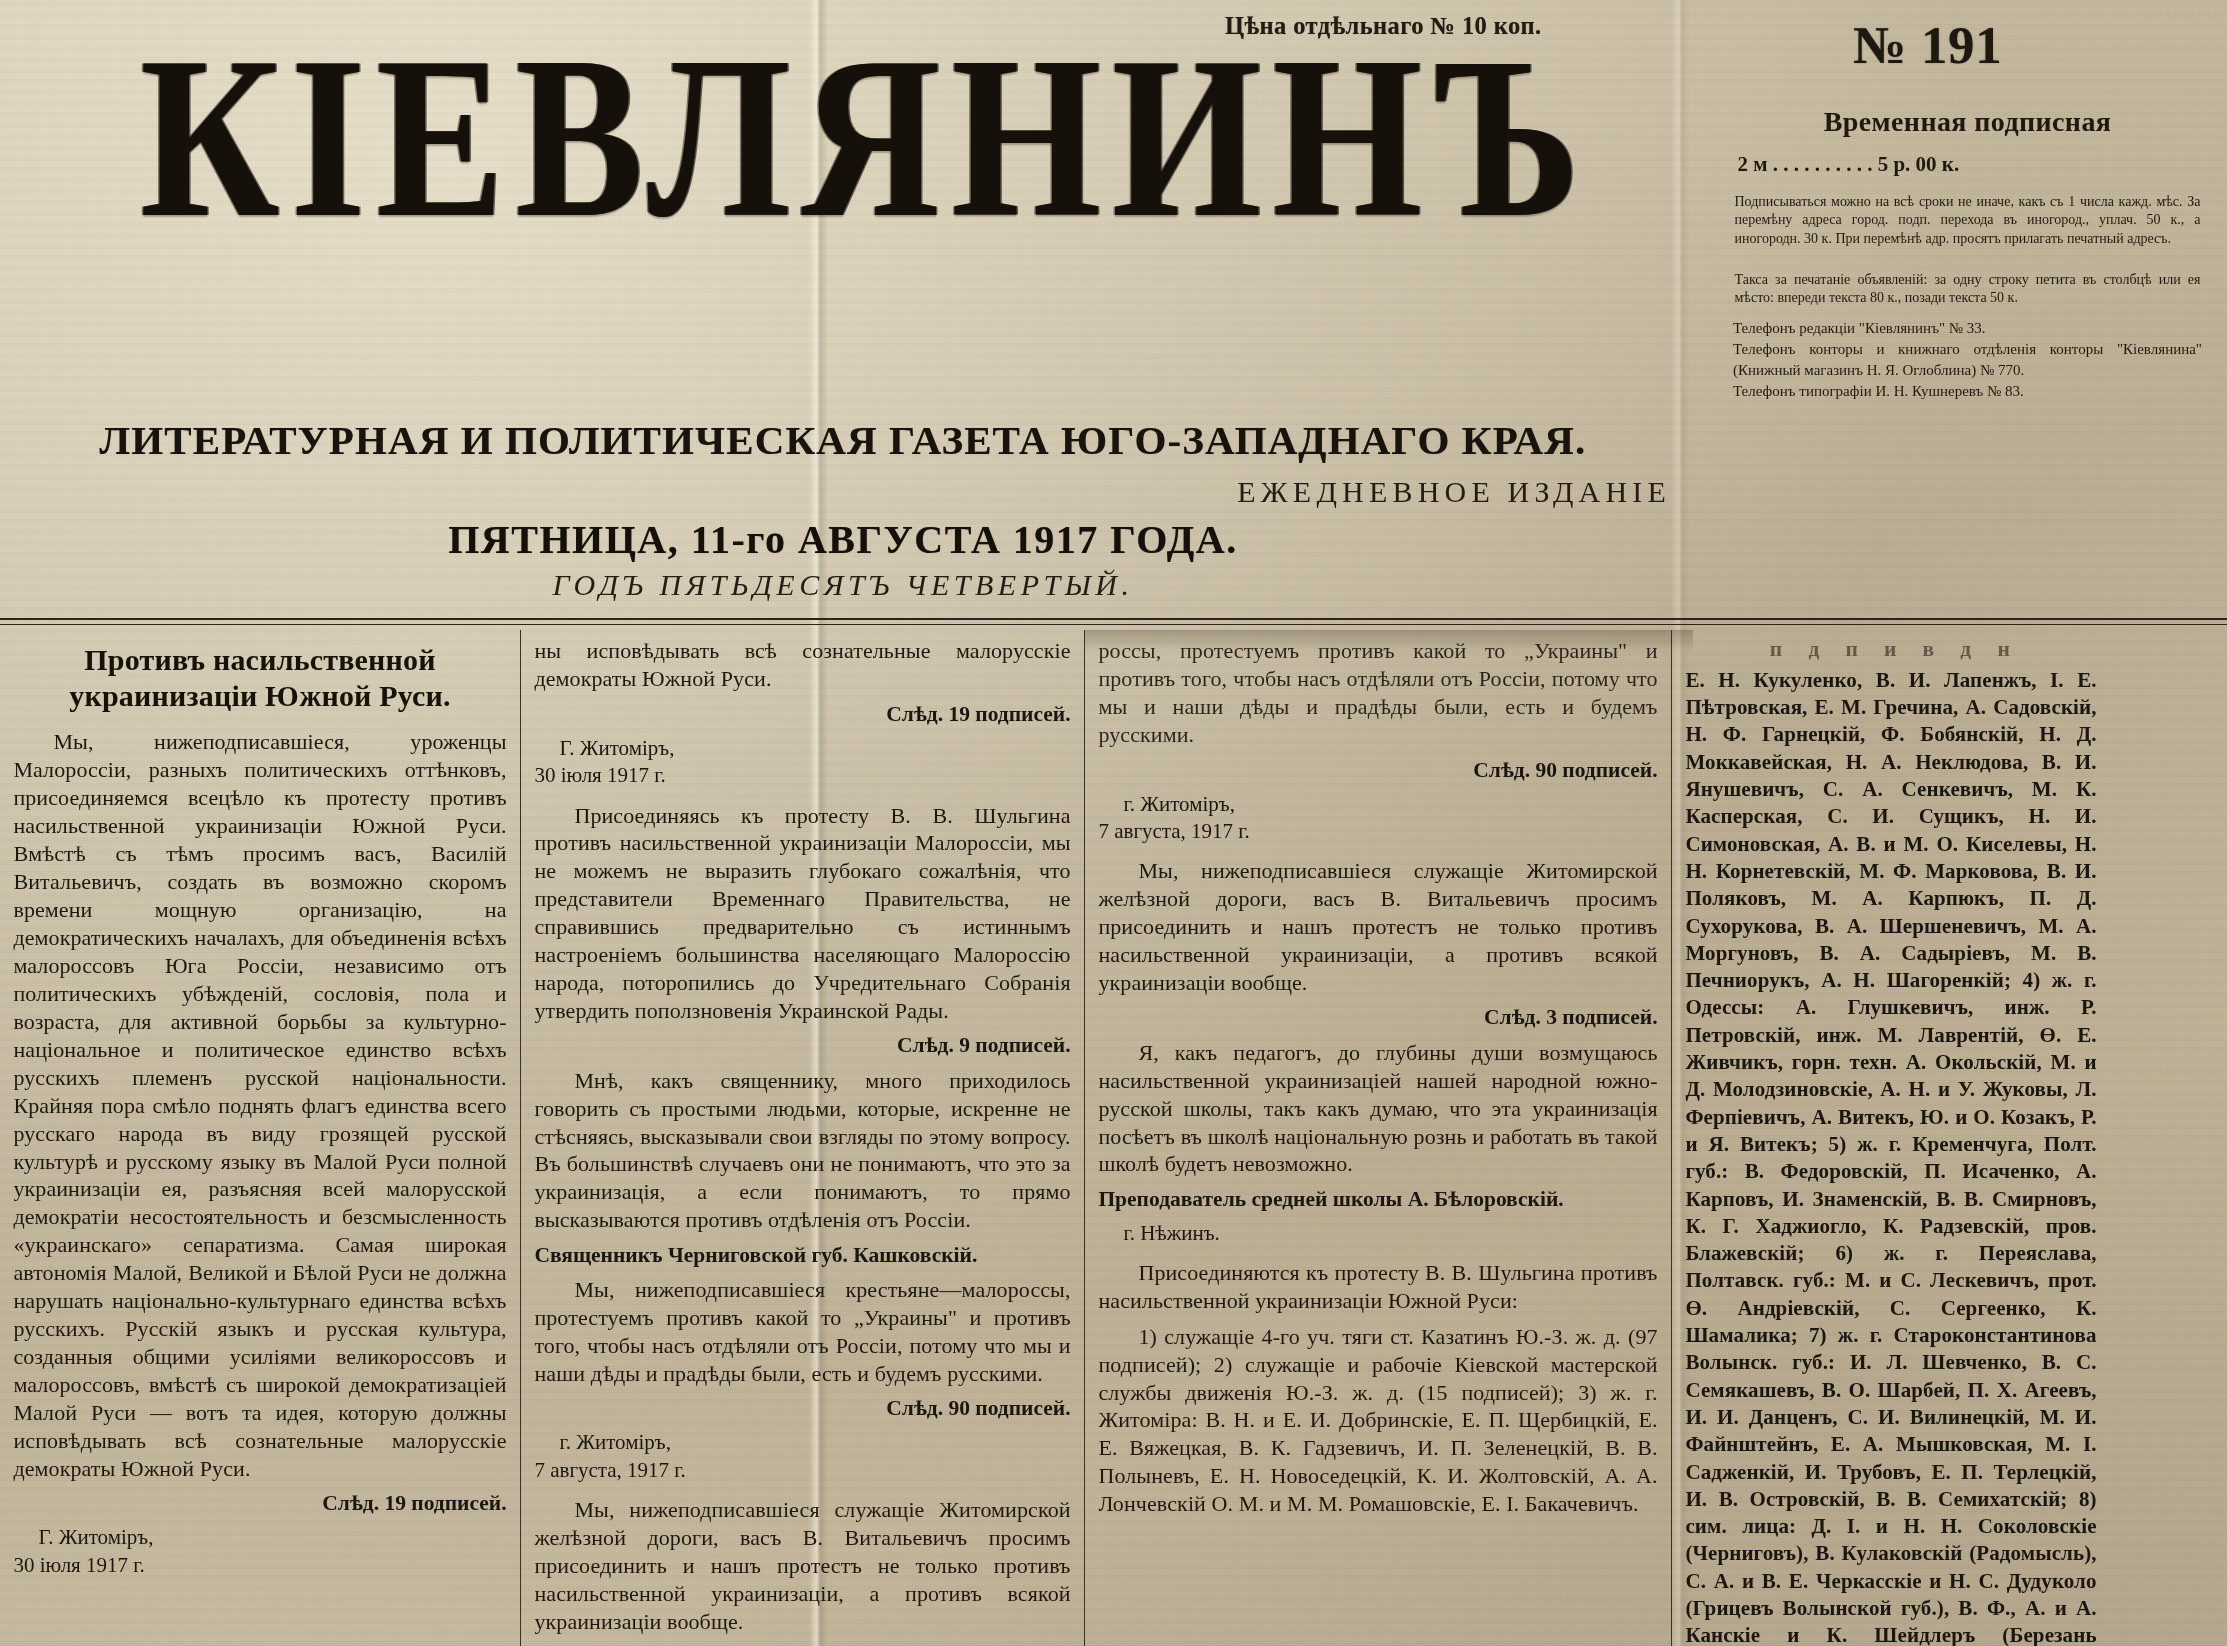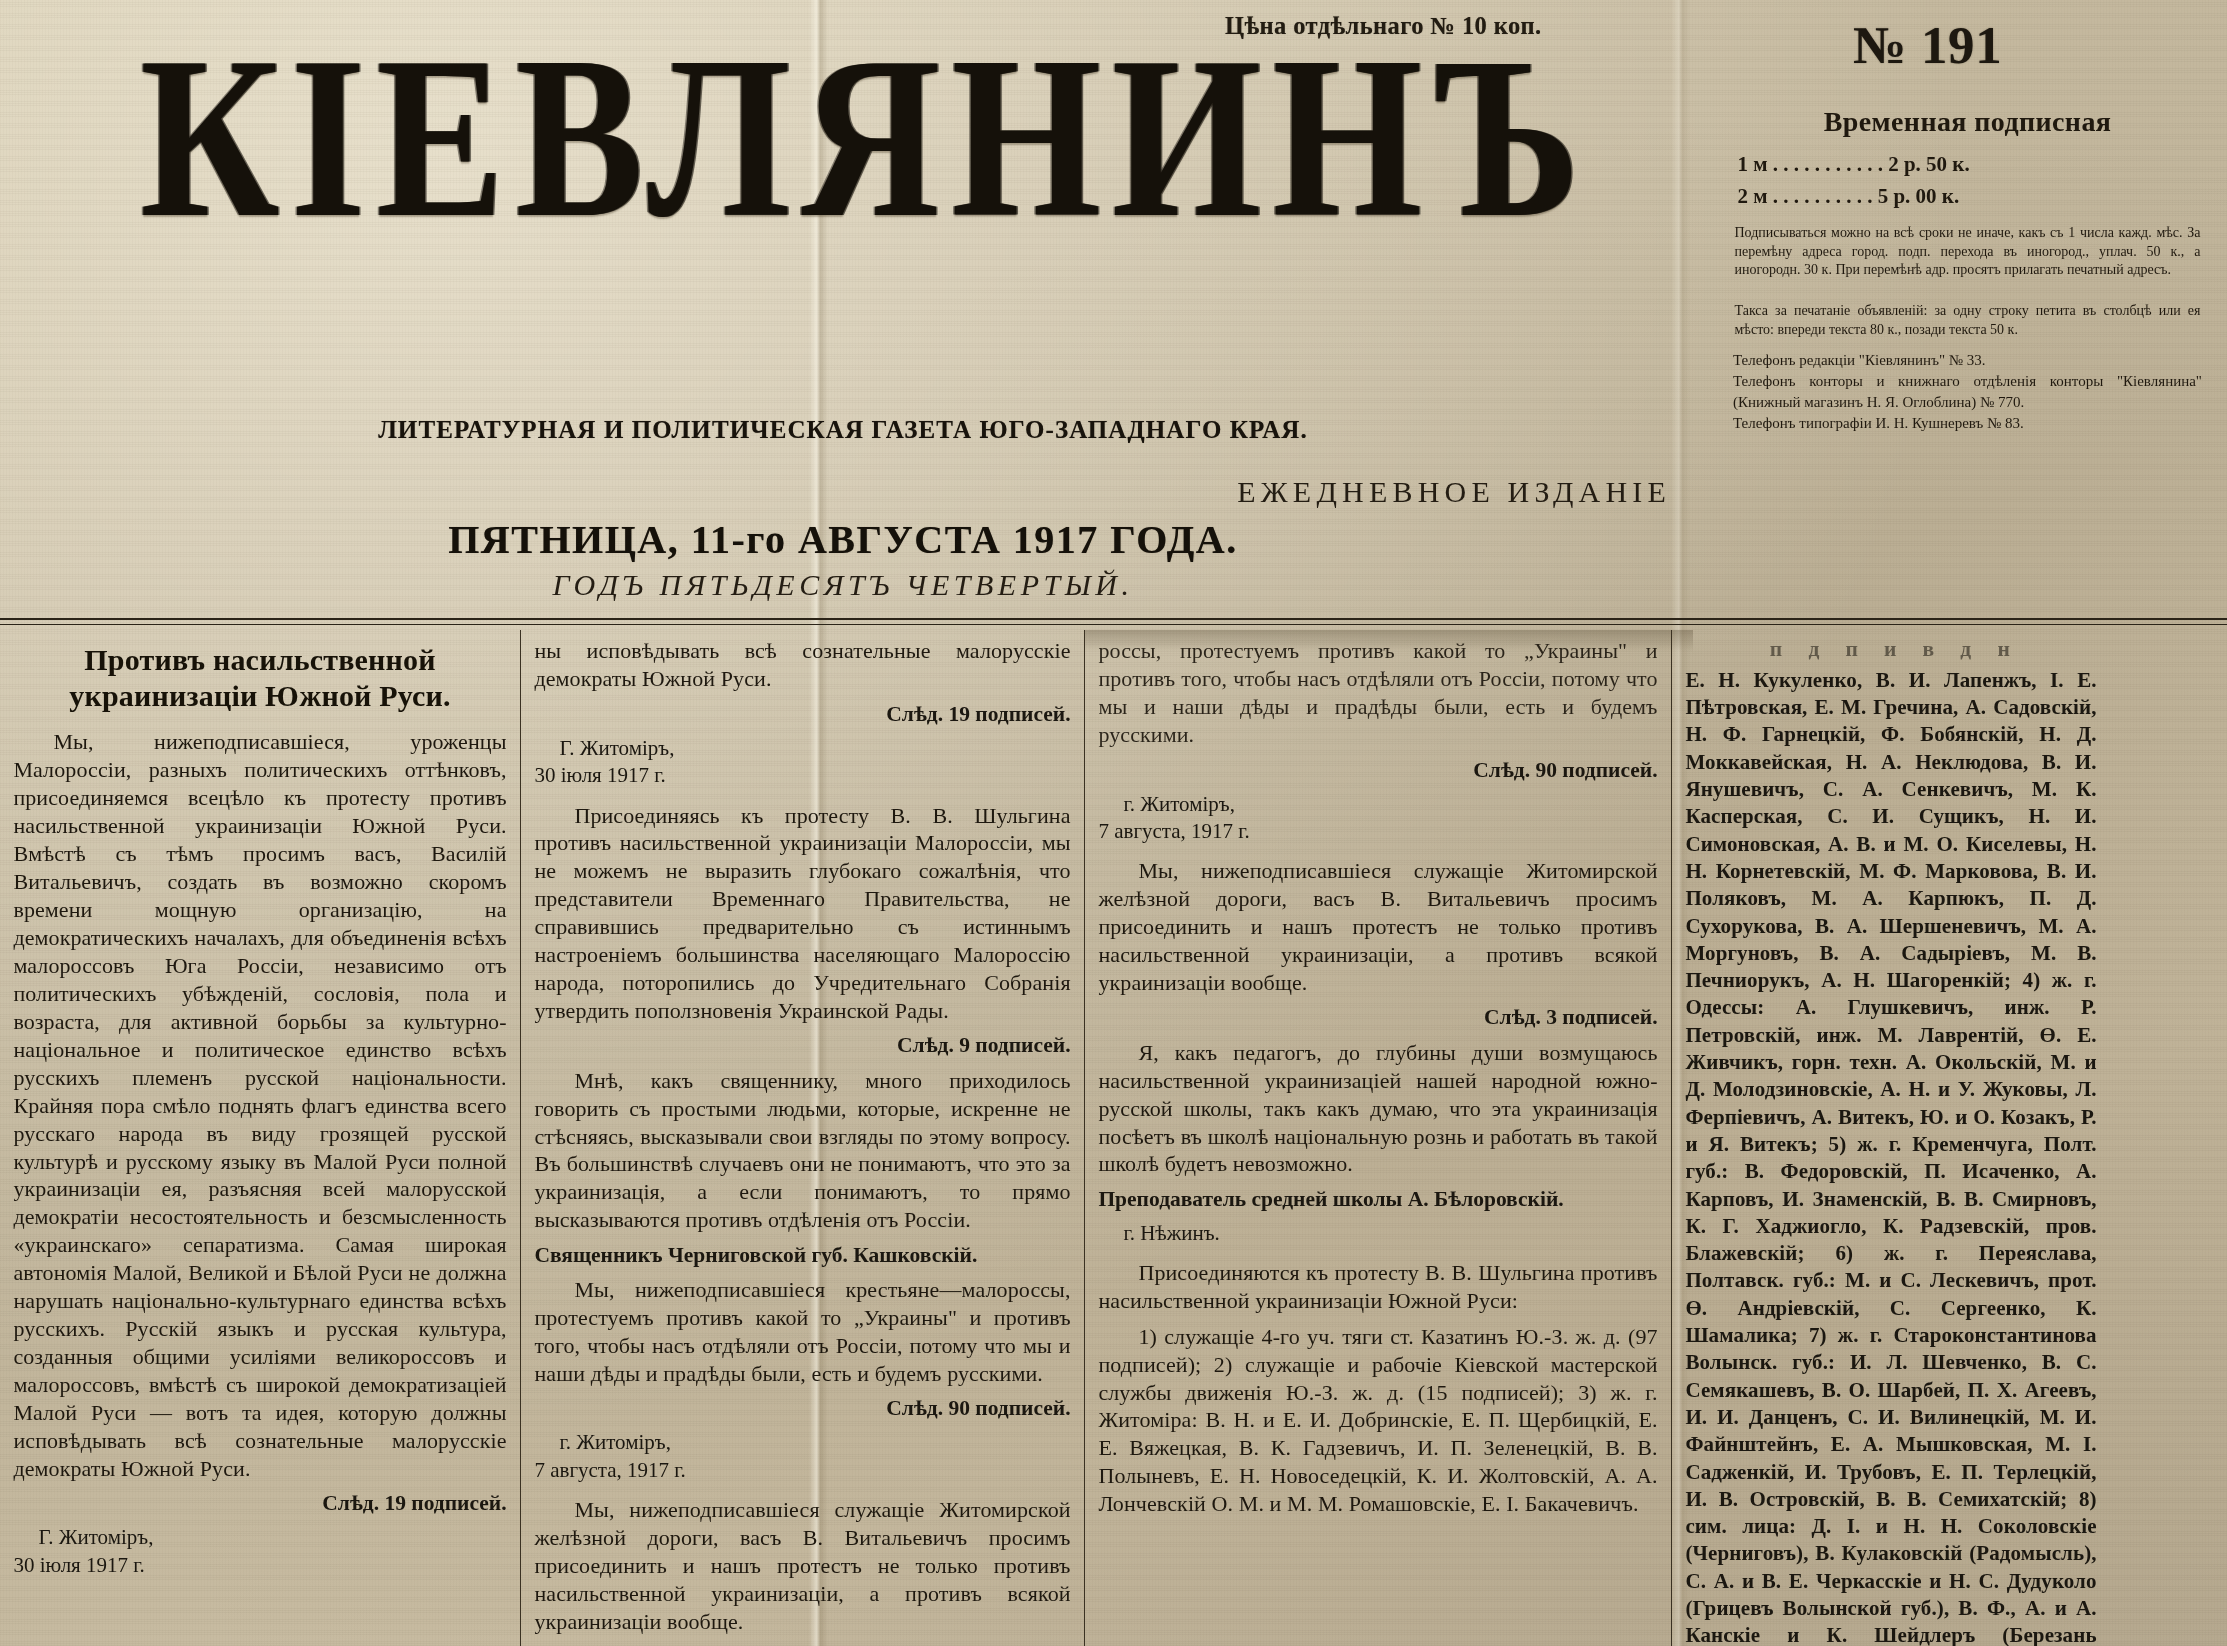--- a/index.html
+++ b/index.html
@@ -88,21 +88,21 @@
       -1.5px 0 0 rgba(20,16,10,.45),
       0 1.5px 1.5px rgba(60,50,30,.35);
   }
   .subtitle {
     position: absolute;
     top: 416px;
     left: 15px;
     width: 1656px;
     text-align: center;
     font-weight: bold;
-    font-size: 25px;
+    font-size: 41px;
     letter-spacing: 1.1px;
     color: #18130c;
     text-shadow: 0 0 0.7px rgba(40,30,15,.5);
   }
   .daily {
     position: absolute;
     top: 475px;
     left: 15px;
     width: 1656px;
     text-align: right;
@@ -291,21 +291,20 @@
     <div class="subtitle">ЛИТЕРАТУРНАЯ И ПОЛИТИЧЕСКАЯ ГАЗЕТА ЮГО-ЗАПАДНАГО КРАЯ.</div>
     <div class="daily">ЕЖЕДНЕВНОЕ ИЗДАНІЕ</div>
     <div class="dateline">ПЯТНИЦА, 11-го АВГУСТА 1917 ГОДА.</div>
     <div class="yearline">ГОДЪ ПЯТЬДЕСЯТЪ ЧЕТВЕРТЫЙ.</div>
 
     <div class="sub-box">
       <div class="sb-title">
         <div>Временная подписная</div>
       </div>
       <div class="rates">
-        <div class="row">1 м . . . . . . . . . . . 2 р. 50 к.</div>
         <div class="row">2 м . . . . . . . . . . 5 р. 00 к.</div>
       </div>
       <div class="fineprint">Подписываться можно на всѣ сроки не иначе, какъ съ 1 числа кажд. мѣс. За перемѣну адреса город. подп. перехода въ иногород., уплач. 50 к., а иногородн. 30 к. При перемѣнѣ адр. просятъ прилагать печатный адресъ.</div>
       <div class="sep"></div>
       <div class="fineprint">Такса за печатаніе объявленій: за одну строку петита въ столбцѣ или ея мѣсто: впереди текста 80 к., позади текста 50 к.</div>
       <div class="phones">
         <div>Телефонъ редакціи "Кіевлянинъ" № 33.</div>
         <div>Телефонъ конторы и книжнаго отдѣленія конторы "Кіевлянина" (Книжный магазинъ Н. Я. Оглоблина) № 770.</div>
         <div>Телефонъ типографіи И. Н. Кушнеревъ № 83.</div>
       </div>

